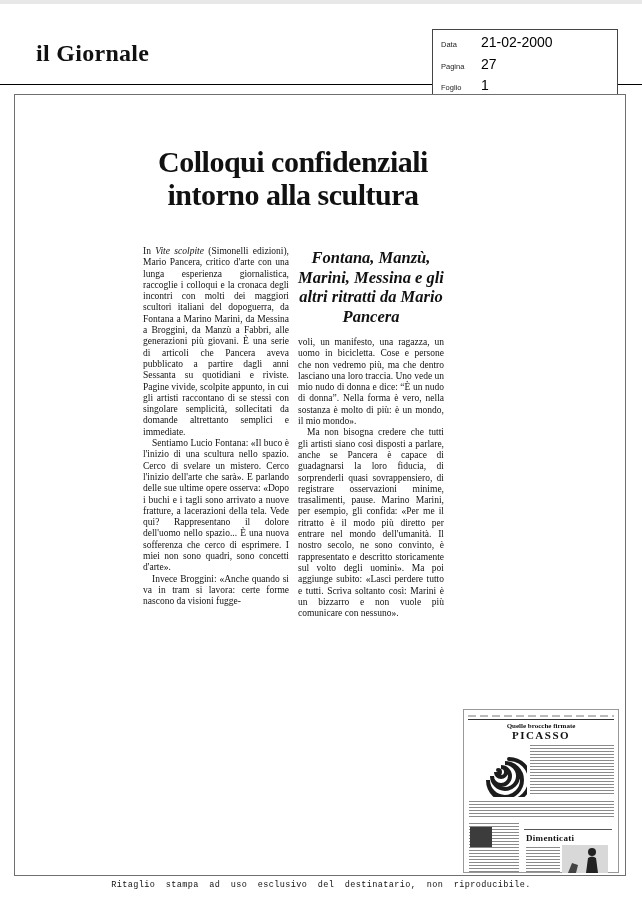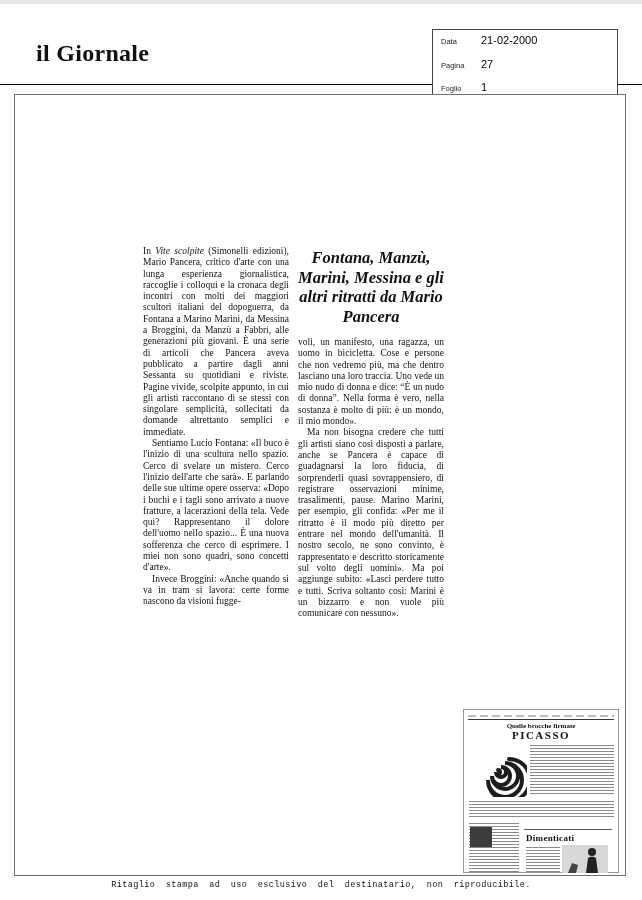--- a/index.html
+++ b/index.html
@@ -8,21 +8,21 @@
 
   
   .masthead{position:absolute;left:36px;top:36px;font-size:24px;font-weight:bold;
             font-family:"Liberation Serif",serif;letter-spacing:0.3px;}
   .header-rule{position:absolute;left:0;top:80px;width:642px;height:1px;background:#000;}
   .info-box{position:absolute;left:432px;top:25px;width:186px;height:68px;border:1px solid #444;
             box-sizing:border-box;padding:4px 8px 3px 8px;display:flex;flex-direction:column;
             justify-content:space-between;font-family:"Liberation Sans",sans-serif;background:#fff;}
   .info-row{display:flex;align-items:baseline;}
   .info-lbl{font-size:7.5px;width:40px;color:#222;}
-  .info-val{font-size:11px;color:#000;}
+  .info-val{font-size:14px;color:#000;}
 
   
   .clip-frame{position:absolute;left:14px;top:90px;width:612px;height:782px;
               border:1px solid #6f6f6f;box-sizing:border-box;background:#fff;}
 
   .article-title{position:absolute;left:122px;top:50px;width:312px;text-align:center;
                  font-size:30px;line-height:33px;font-weight:bold;letter-spacing:-0.5px;
                  font-family:"Liberation Serif",serif;}
   .byline-wrap{position:absolute;left:128px;top:131px;width:143px;box-sizing:border-box;
                border-bottom:1px solid #000;padding:0 0 4px 14px;}
@@ -79,20 +79,24 @@
       <span class="info-val">27</span>
     </div>
     <div class="info-row">
       <span class="info-lbl">Foglio</span>
       <span class="info-val">1</span>
     </div>
   </div>
 
   <div class="clip-frame">
 
+    <div class="article-title">
+      <div>Colloqui confidenziali</div>
+      <div>intorno alla scultura</div>
+    </div>
 
 
     <div class="cols">
       <div class="col">
         <p class="noindent"><span>In </span><i>Vite scolpite</i><span> (Simonelli edizioni), Mario Pancera, critico d'arte con una lunga esperienza giornalistica, raccoglie i colloqui e la cronaca degli incontri con molti dei maggiori scultori italiani del dopoguerra, da Fontana a Marino Marini, da Messina a Broggini, da Manzù a Fabbri, alle generazioni più giovani. È una serie di articoli che Pancera aveva pubblicato a partire dagli anni Sessanta su quotidiani e riviste. Pagine vivide, scolpite appunto, in cui gli artisti raccontano di se stessi con singolare semplicità, sollecitati da domande altrettanto semplici e immediate.</span></p>
         <p>Sentiamo Lucio Fontana: «Il buco è l'inizio di una scultura nello spazio. Cerco di svelare un mistero. Cerco l'inizio dell'arte che sarà». E parlando delle sue ultime opere osserva: «Dopo i buchi e i tagli sono arrivato a nuove fratture, a lacerazioni della tela. Vede qui? Rappresentano il dolore dell'uomo nello spazio... È una nuova sofferenza che cerco di esprimere. I miei non sono quadri, sono concetti d'arte».</p>
         <p>Invece Broggini: «Anche quando si va in tram si lavora: certe forme nascono da visioni fugge-</p>
       </div>
       <div class="col">
         <div class="pull-quote">Fontana, Manzù, Marini, Messina e gli altri ritratti da Mario Pancera</div>

